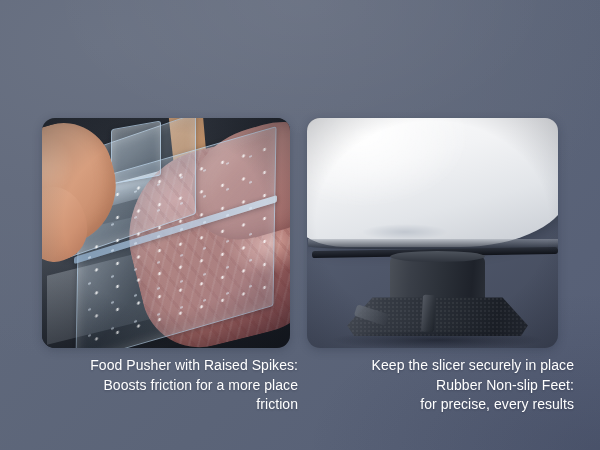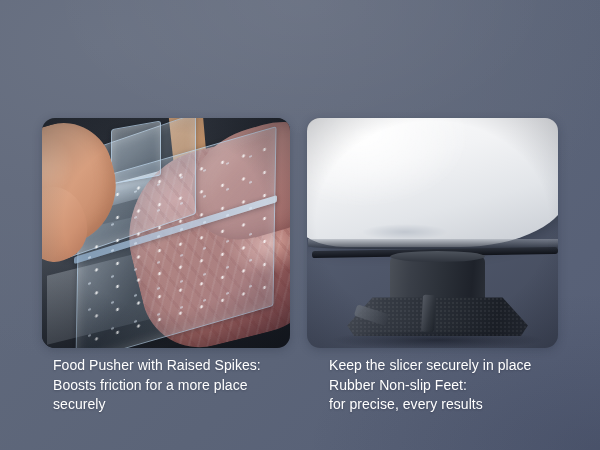--- a/index.html
+++ b/index.html
@@ -226,21 +226,21 @@
     background:radial-gradient(80% 75% at 50% 45%, rgba(0,0,0,0) 58%, rgba(15,19,30,.32) 100%);
   }
 
   .caption {
     position:absolute; top:356px; width:245px;
     font-size:14px; line-height:19.5px; color:#ffffff;
     letter-spacing:.05px; text-shadow:0 1px 2px rgba(25,30,45,.28);
   }
   #caption-left  { left:53px; }
   #caption-right { left:329px; }
-  .caption .cl { display:block; white-space:nowrap; }
+  .caption .cl { display:block; white-space:nowrap;text-align:right; }
 </style>
 </head>
 <body>
 
 <div id="wrap">
   <div id="bg"></div>
 
 
   <div class="panel" id="panel-left">
     <div class="ph">
@@ -276,21 +276,21 @@
       <div class="r-tab"></div>
       <div class="r-lever"></div>
       <div class="r-shadow"></div>
       <div class="r-vig"></div>
     </div>
   </div>
 
   <div class="caption" id="caption-left">
     <span class="cl">Food Pusher with Raised Spikes:</span>
     <span class="cl">Boosts friction for a more place</span>
-    <span class="cl">securely</span>
+    <span class="cl">friction</span>
   </div>
 
   <div class="caption" id="caption-right">
     <span class="cl">Keep the slicer securely in place</span>
     <span class="cl">Rubber Non-slip Feet:</span>
     <span class="cl">for precise, every results</span>
   </div>
 </div>
 
 </body></html>

